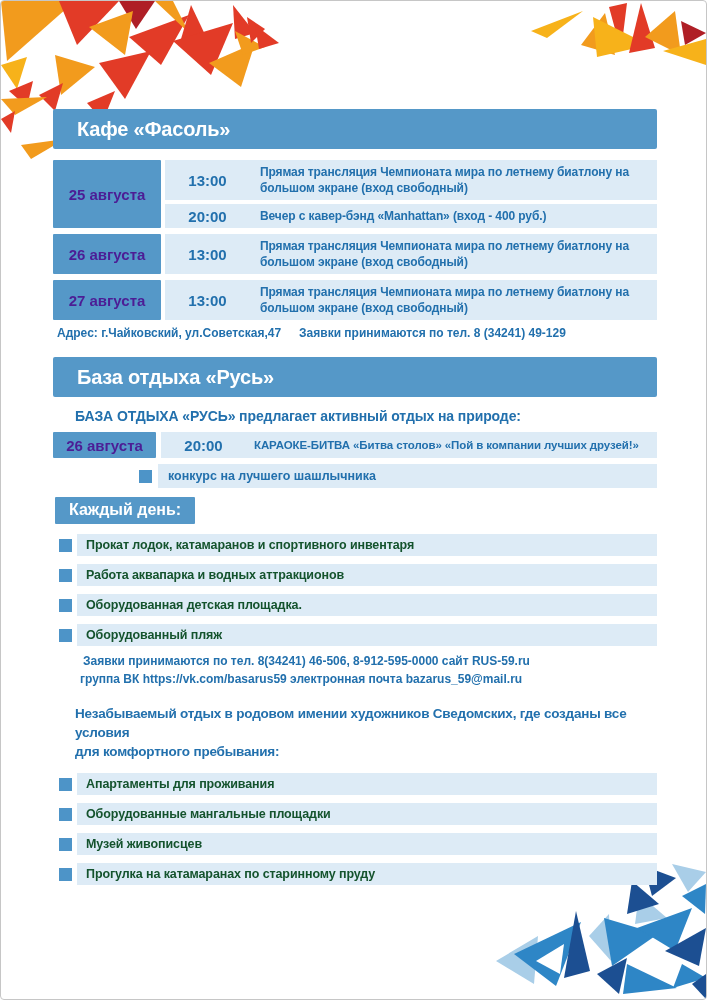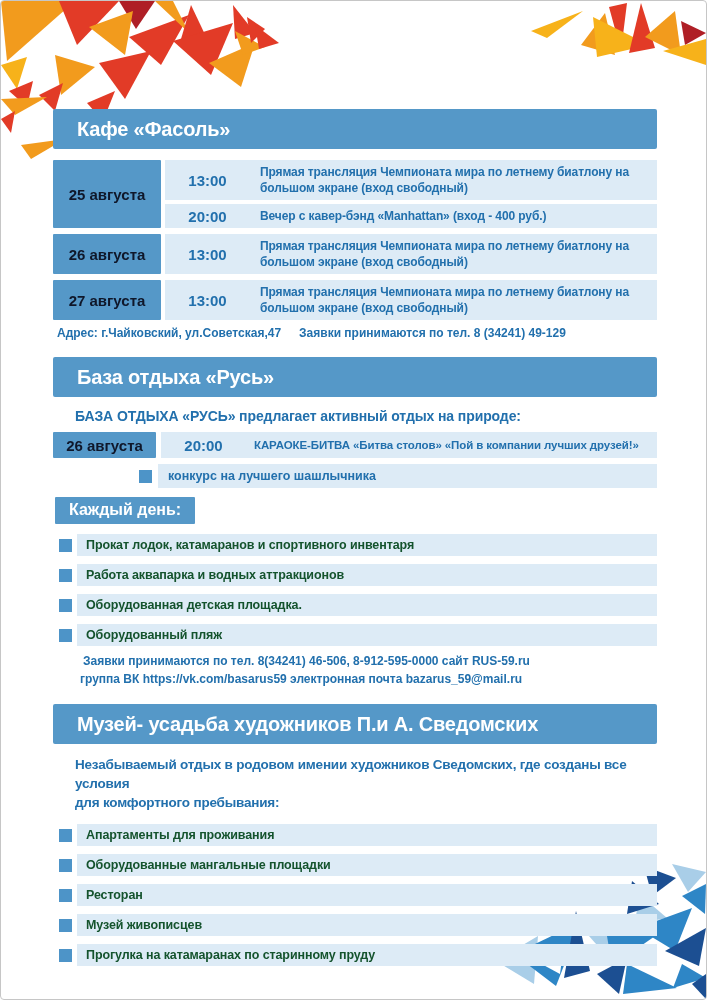--- a/index.html
+++ b/index.html
@@ -13,21 +13,21 @@
   .deco-tr{top:0;right:0;}
   .deco-br{bottom:0;right:0;}
   .content{position:absolute;left:52px;top:108px;width:604px;}
   .bar{
     height:40px;line-height:40px;background:#5598C8;color:#ffffff;
     font-size:20px;padding-left:24px;border-radius:2px;margin-bottom:11px;
     letter-spacing:-0.2px;
   }
   .sched-row{display:flex;gap:4px;margin-bottom:6px;}
   .date-cell{
-    width:108px;flex:none;background:#5598C8;color:#0f172a;font-size:15px;
+    width:108px;flex:none;background:#5598C8;color:#4c1d95;font-size:15px;
     display:flex;align-items:center;justify-content:center;border-radius:1px;
   }
   .time-rows{flex:1;display:flex;flex-direction:column;gap:4px;}
   .trow{background:#DDEBF6;display:flex;align-items:center;}
   .trow .time{width:85px;flex:none;text-align:center;font-size:15px;color:#2270AD;}
   .trow .desc{
     flex:1;font-size:12px;line-height:16px;padding:4px 10px 4px 10px;
     white-space:pre-line;color:#2270AD;letter-spacing:-0.1px;
   }
   .addr-line{display:flex;font-size:12px;color:#2270AD;padding-left:4px;margin:4px 0 17px 0;}
@@ -206,41 +206,34 @@
       <div class="b-band">Оборудованная детская площадка.</div>
     </div>
     <div class="b-row">
       <div class="b-sq"></div>
       <div class="b-band">Оборудованный пляж</div>
     </div>
 
     <div class="contact">Заявки принимаются по тел. 8(34241) 46-506, 8-912-595-0000 сайт RUS-59.ru</div>
     <div class="contact second">группа ВК https://vk.com/basarus59 электронная почта bazarus_59@mail.ru</div>
 
-    <div class="bar museum">
-      <span>Музей- усадьба художников П.и А. Сведомских</span>
-    </div>
 
     <div class="intro3">Незабываемый отдых в родовом имении художников Сведомских, где созданы все условия
 для комфортного пребывания:</div>
 
     <div class="b-row">
       <div class="b-sq"></div>
       <div class="b-band">Апартаменты для проживания</div>
     </div>
     <div class="b-row">
       <div class="b-sq"></div>
       <div class="b-band">Оборудованные мангальные площадки</div>
     </div>
     <div class="b-row">
       <div class="b-sq"></div>
-      <div class="b-band">Ресторан</div>
-    </div>
-    <div class="b-row">
-      <div class="b-sq"></div>
       <div class="b-band">Музей живописцев</div>
     </div>
     <div class="b-row">
       <div class="b-sq"></div>
       <div class="b-band">Прогулка на катамаранах по старинному пруду</div>
     </div>
 
   </div>
 </div>
 

